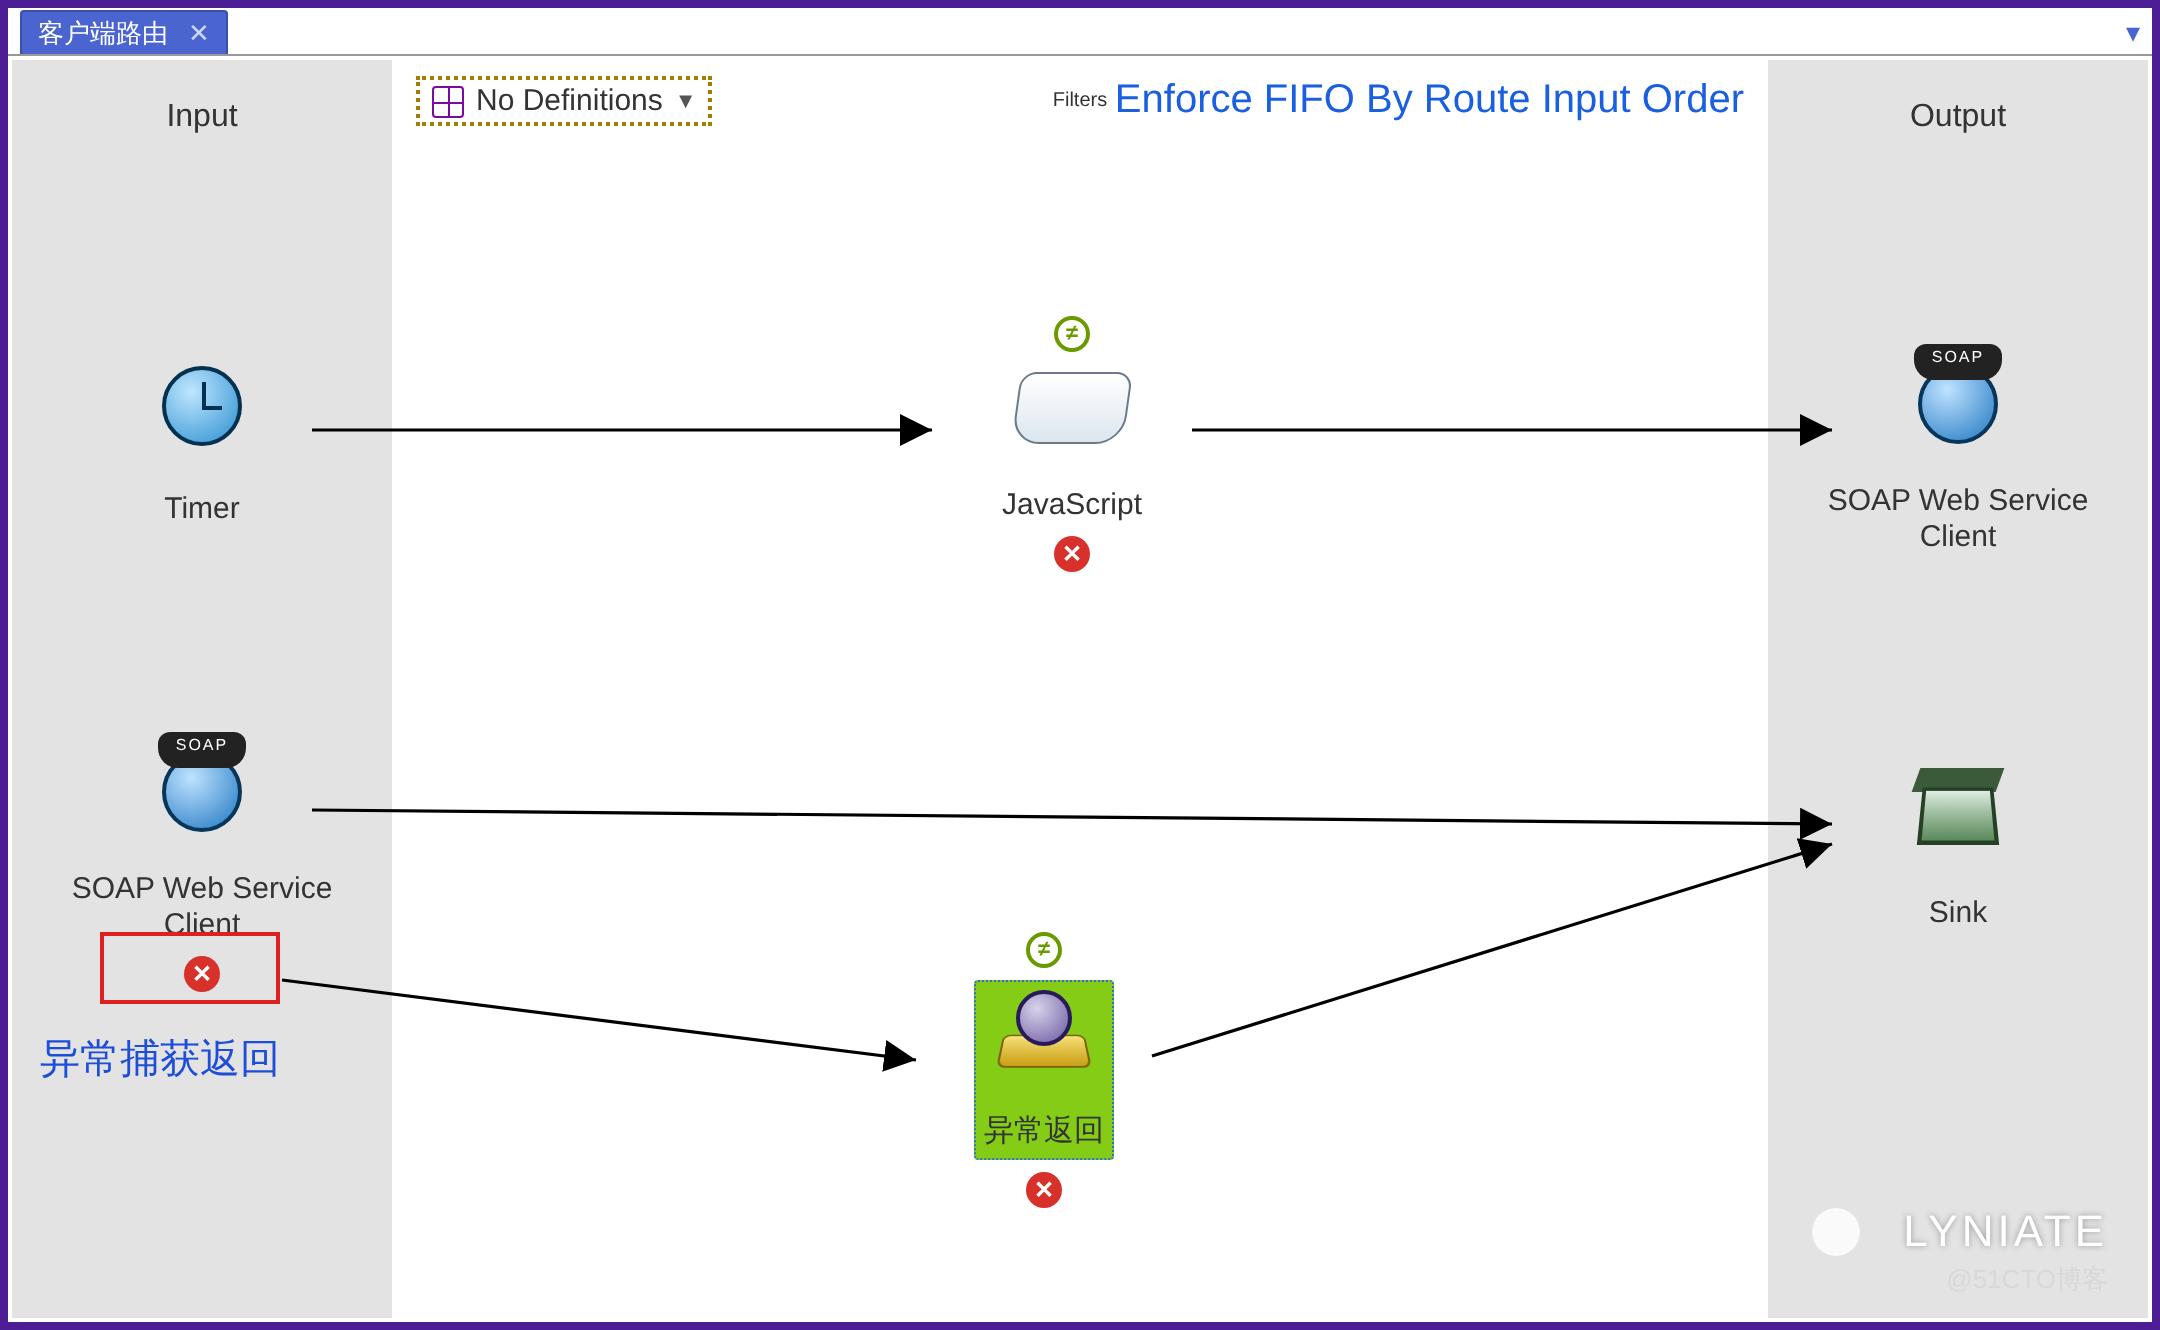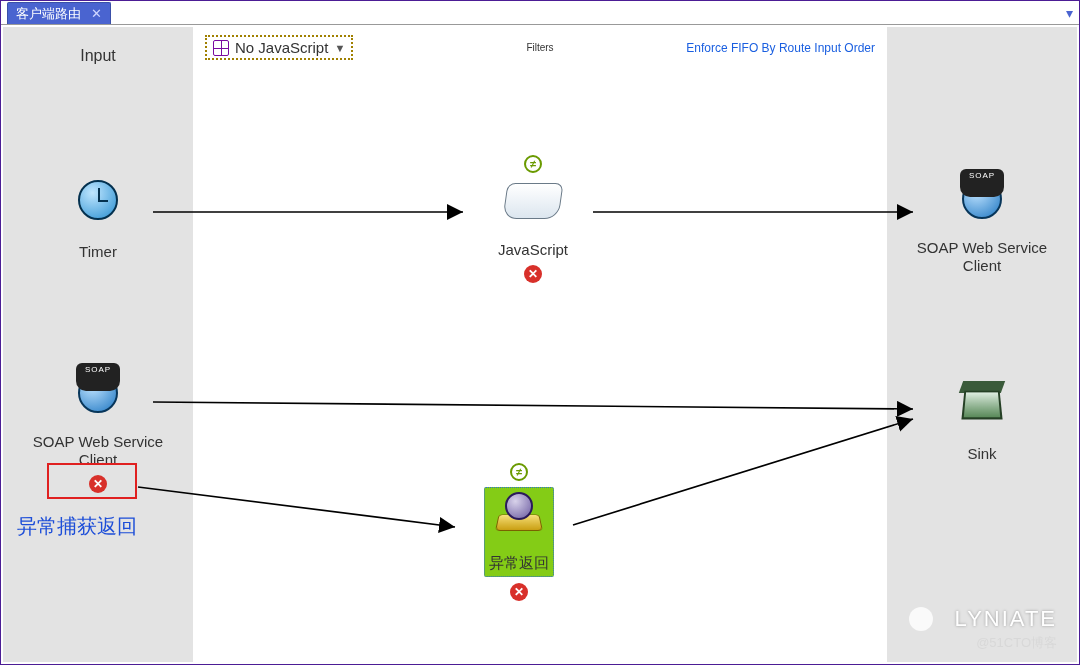--- a/index.html
+++ b/index.html
@@ -1,56 +1,56 @@
 <!DOCTYPE html>
 <html><head>
 <meta charset="utf-8">
 <style>
   * { box-sizing: border-box; margin: 0; padding: 0; }
   html, body { width: 1080px; height: 665px; font-family: "Segoe UI", Arial, sans-serif; background: #fff; overflow: hidden; }
-  .frame { width: 1080px; height: 665px; border: 1px solid #4c1d95; position: relative; background: #fff; }
+  .frame { width: 1080px; height: 665px; border: 4px solid #4c1d95; position: relative; background: #fff; }
   .tabbar { height: 24px; background: #fff; border-bottom: 1px solid #999; display: flex; align-items: flex-end; padding-left: 6px; }
   .tab { display: flex; align-items: center; height: 22px; padding: 0 8px; border: 1px solid #3a4fa8; border-bottom: none; background: #4a64d0; color: #fff; font-size: 13px; border-radius: 2px 2px 0 0; }
   .tab .close { margin-left: 10px; color: #cfd6ff; font-size: 13px; cursor: pointer; }
   .dropdown-menu-icon { position: absolute; right: 6px; top: 4px; color: #4a64d0; font-size: 14px; }
   .workspace { position: absolute; top: 26px; left: 2px; right: 2px; bottom: 2px; }
   .col-input, .col-output { position: absolute; top: 0; bottom: 0; width: 190px; background: #e3e3e3; }
   .col-input { left: 0; border-right: 0; }
   .col-output { right: 0; border-left: 0; }
   .col-header { text-align: center; font-size: 16px; color: #333; padding: 20px 0; }
   .center-area { position: absolute; left: 190px; right: 190px; top: 0; bottom: 0; background: #fff; }
   .center-header { position: absolute; top: 8px; left: 0; right: 0; display: flex; align-items: center; justify-content: space-between; padding: 0 12px; }
   .no-def { display: inline-flex; align-items: center; border: 2px dotted #a08000; padding: 2px 6px; font-size: 15px; color: #333; background: #fff; gap: 6px; }
   .no-def .icon { width: 16px; height: 16px; border: 1px solid #7a0aa0; border-radius: 2px; position: relative; }
   .no-def .icon::before, .no-def .icon::after { content:""; position:absolute; background:#7a0aa0; }
   .no-def .icon::before { left:7px; top:0; width:1px; height:100%; }
   .no-def .icon::after { top:7px; left:0; height:1px; width:100%; }
   .no-def .caret { font-size: 11px; color: #555; }
   .center-header .filters { position: absolute; left: 50%; transform: translateX(-50%); font-size: 10px; color: #333; }
-  .center-header .enforce { color: #1a5fe0; font-size: 12px; }
+  .center-header .enforce { color: #1a5fe0; font-size: 20px; }
   .node { position: absolute; text-align: center; font-size: 15px; color: #333; width: 140px; }
   .node .label { margin-top: 20px; line-height: 1.2; }
   .error-badge { width: 18px; height: 18px; border-radius: 50%; background: #d8302a; color: #fff; font-weight: bold; font-size: 12px; line-height: 18px; margin: 6px auto 0; }
   .top-badge { width: 18px; height: 18px; border-radius: 50%; border: 2px solid #6a9a00; color: #6a9a00; font-size: 11px; font-weight: bold; line-height: 14px; margin: 0 auto 6px; background:#fff; }
   .selected-bg { background: #84cc16; border: 1px dotted #2a6fd0; padding: 4px; border-radius: 2px; display: inline-block; }
   .red-box { position: absolute; border: 2px solid #e02020; }
   .red-label { position: absolute; color: #1d4ed8; font-size: 20px; }
   .watermark-logo { position: absolute; right: 20px; bottom: 30px; color: #fff; text-shadow: 0 0 3px rgba(0,0,0,.35); font-size: 22px; letter-spacing: 2px; display:flex; align-items:center; gap:22px; }
   .watermark-logo .dot { width:24px; height:24px; border-radius:50%; background: rgba(255,255,255,.8); }
   .watermark-sub { position: absolute; right: 20px; bottom: 10px; color: #d8d8d8; font-size: 13px; }
   svg.arrows { position: absolute; left: 0; top: 0; width: 100%; height: 100%; pointer-events: none; }
 
   
   .icon-timer { width:46px; height:46px; margin:0 auto; position:relative; }
   .icon-timer .clock { width:40px; height:40px; border-radius:50%; background: radial-gradient(circle at 35% 30%, #bfe6ff, #2a8fd0); border:2px solid #04314f; position:absolute; left:3px; top:3px; }
   .icon-timer .clock::before { content:""; position:absolute; left:18px; top:6px; width:2px; height:14px; background:#04314f; }
   .icon-timer .clock::after { content:""; position:absolute; left:18px; top:18px; width:10px; height:2px; background:#04314f; }
   .icon-soap { width:52px; height:46px; margin:0 auto; position:relative; }
   .icon-soap .globe { width:40px; height:40px; border-radius:50%; background: radial-gradient(circle at 35% 30%, #bfe3ff, #1f77c2); border:2px solid #08365a; position:absolute; left:6px; top:6px; }
-  .icon-soap .cap { position:absolute; left:4px; top:-4px; width:44px; height:28px; background:#222; border-radius:6px 6px 10px 10px; color:#fff; font-size:8px; text-align:center; line-height:14px; letter-spacing:1px; }
+  .icon-soap .cap { position:absolute; left:4px; top:-4px; width:44px; height:18px; background:#222; border-radius:6px 6px 10px 10px; color:#fff; font-size:8px; text-align:center; line-height:14px; letter-spacing:1px; }
   .icon-js { width:60px; height:42px; margin:0 auto; position:relative; }
   .icon-js .scroll { width:56px; height:36px; background: linear-gradient(#fff,#dce6ef); border:1px solid #6a7a88; border-radius:8px 8px 14px 14px; transform: skewX(-8deg); position:absolute; left:2px; top:4px; }
   .icon-sink { width:46px; height:46px; margin:0 auto; position:relative; }
   .icon-sink .box { width:38px; height:30px; background: linear-gradient(#dfeee2, #5a8a5a); border:2px solid #254025; position:absolute; left:4px; top:10px; transform: perspective(60px) rotateX(18deg); }
   .icon-sink .lid { width:42px; height:12px; background: #3a5a3a; position:absolute; left:2px; top:2px; transform: skewX(-20deg); }
   .icon-gear { width:48px; height:42px; margin:0 auto; position:relative; }
   .icon-gear .base { width:44px; height:20px; background: linear-gradient(#f7e17a,#caa014); border:1px solid #7a6200; border-radius:4px; position:absolute; left:2px; top:20px; transform: perspective(70px) rotateX(35deg); }
   .icon-gear .g { width:28px; height:28px; border-radius:50%; background: radial-gradient(circle at 35% 30%, #d8d2ea, #6a5aa0); border:2px solid #2a1a5a; position:absolute; left:10px; top:0; }
 </style>
 </head>
@@ -88,21 +88,21 @@
       </div>
 
       <div class="red-box" style="left:44px; top:436px; width:90px; height:36px;"></div>
       <div class="red-label" style="left:14px; top:486px;">异常捕获返回</div>
     </div>
 
     <div class="center-area">
       <div class="center-header">
         <div class="no-def">
           <span class="icon"></span>
-          <span>No JavaScript</span>
+          <span>No Definitions</span>
           <span class="caret">▼</span>
         </div>
         <div class="filters">Filters</div>
         <div class="enforce">Enforce FIFO By Route Input Order</div>
       </div>
 
       <div class="node" style="left:270px; top:128px;">
         <div class="top-badge">≠</div>
         <div class="icon-js">
             <div class="scroll"></div>
@@ -118,20 +118,21 @@
               <div class="base"></div>
               <div class="g"></div>
             </div>
           <div class="label">异常返回</div>
         </span>
         <div class="error-badge">✕</div>
       </div>
     </div>
 
     <div class="col-output">
+      <div class="col-header">Output</div>
 
       <div class="node" style="left:25px; top:146px;">
         <div class="icon-soap">
           <div class="globe"></div>
             <div class="cap">SOAP</div>
         </div>
         <div class="label">SOAP Web Service Client</div>
       </div>
 
       <div class="node" style="left:25px; top:352px;">

